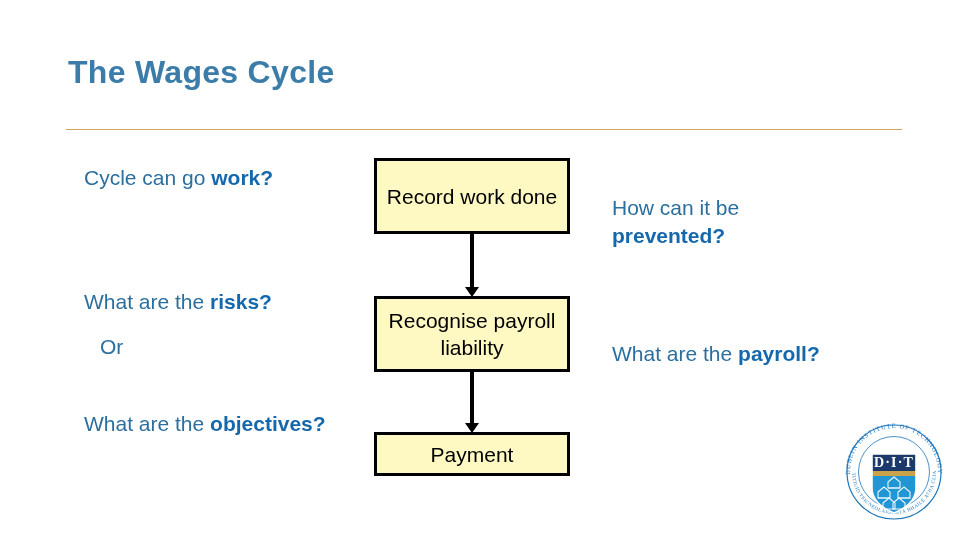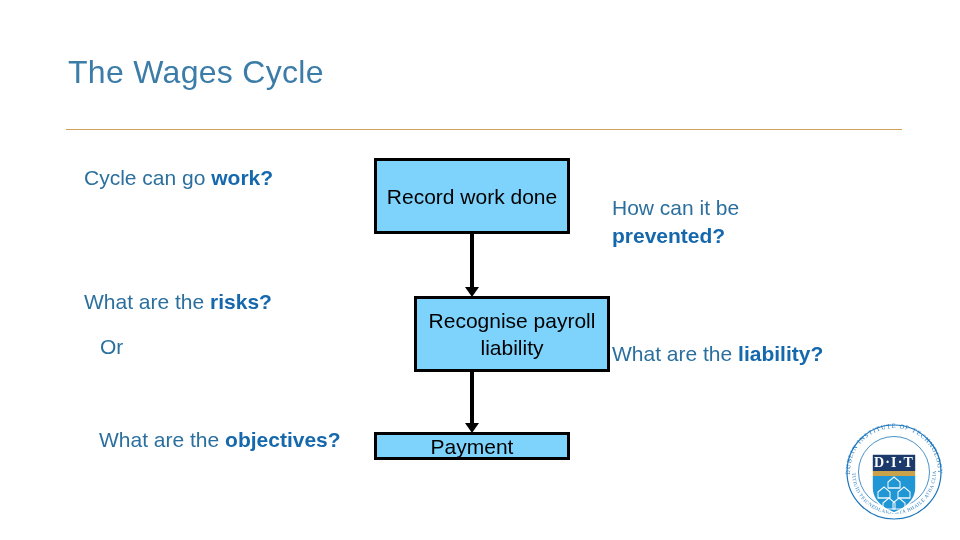--- a/index.html
+++ b/index.html
@@ -14,21 +14,21 @@
     overflow: hidden;
     position: relative;
   }
 
   
   #slide-title {
     position: absolute;
     left: 68px;
     top: 54px;
     font-size: 32px;
-    font-weight: 400;
+    font-weight: 700;
     color: #3b7ca8;
     letter-spacing: 0.3px;
     white-space: nowrap;
   }
   #title-rule {
     position: absolute;
     left: 66px;
     top: 129px;
     width: 836px;
     height: 0;
@@ -56,51 +56,51 @@
     font-weight: 400;
   }
   .prompt .em {
     font-weight: 700;
     color: #1668ad;
   }
 
   #prompt-wrong      { position: absolute; top: 6px;   left: 0; }
   #prompt-risks      { position: absolute; top: 130px; left: 0; }
   #prompt-or         { position: absolute; top: 175px; left: 16px; }
-  #prompt-objectives { position: absolute; top: 268px; left: 0; margin-left: 15px; }
+  #prompt-objectives { position: absolute; top: 252px; left: 0; }
 
   #prompt-prevented  { position: absolute; top: 36px;  left: 0; }
   #prompt-controls   { position: absolute; top: 182px; left: 0; }
 
   
   #flow {
     position: absolute;
     left: 374px;
     top: 158px;
     width: 198px;
   }
   .flow-box {
     position: absolute;
     left: 0;
     width: 196px;
     border: 3px solid #000000;
     box-sizing: border-box;
-    background: #7dd3fc;
+    background: #fef9c3;
     color: #000000;
     font-size: 21px;
     line-height: 27px;
     text-align: center;
     display: flex;
     align-items: center;
     justify-content: center;
     padding: 2px 4px;
   }
   #box-record    { top: 0px;   height: 76px; }
-  #box-recognise { top: 138px; height: 76px; margin-left: 40px; }
-  #box-payment   { top: 274px; height: 28px; }
+  #box-recognise { top: 138px; height: 76px; }
+  #box-payment   { top: 274px; height: 44px; }
 
   .flow-arrow {
     position: absolute;
     left: 96px;
     width: 4px;
     background: #000000;
   }
   #arrow-1 { top: 76px;  height: 54px; }
   #arrow-2 { top: 214px; height: 52px; }
   .flow-arrow::after {
@@ -165,21 +165,21 @@
 
 </div>
 
 <div id="right-column" class="col">
 
   <div id="prompt-prevented" class="prompt">
     <span>How can it be </span><span class="em">prevented?</span>
   </div>
 
   <div id="prompt-controls" class="prompt">
-    <span>What are the </span><span class="em">liability?</span>
+    <span>What are the </span><span class="em">payroll?</span>
   </div>
 
 </div>
 
 <div id="dit-logo">
   <svg viewBox="0 0 112 112" width="112" height="112">
     <defs>
       <path id="ringOuter" d="M 56,56 m -44,0 a 44,44 0 1,1 88,0" fill="none"></path>
       <path id="ringInner" d="M 56,56 m -42,0 a 42,42 0 1,0 84,0" fill="none"></path>
       <clipPath id="shieldClip">

